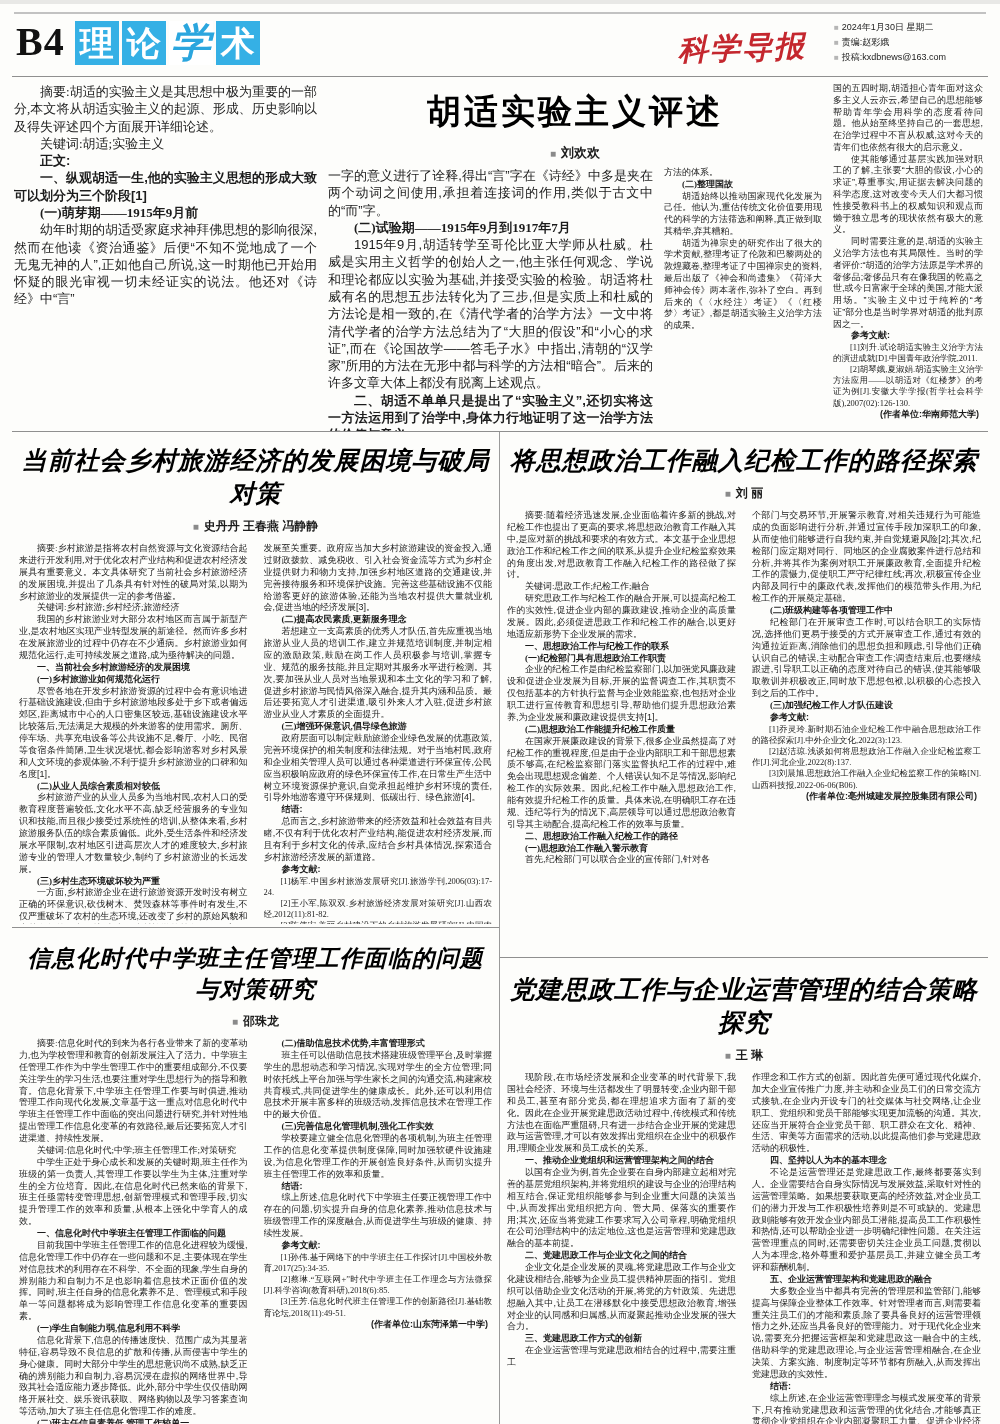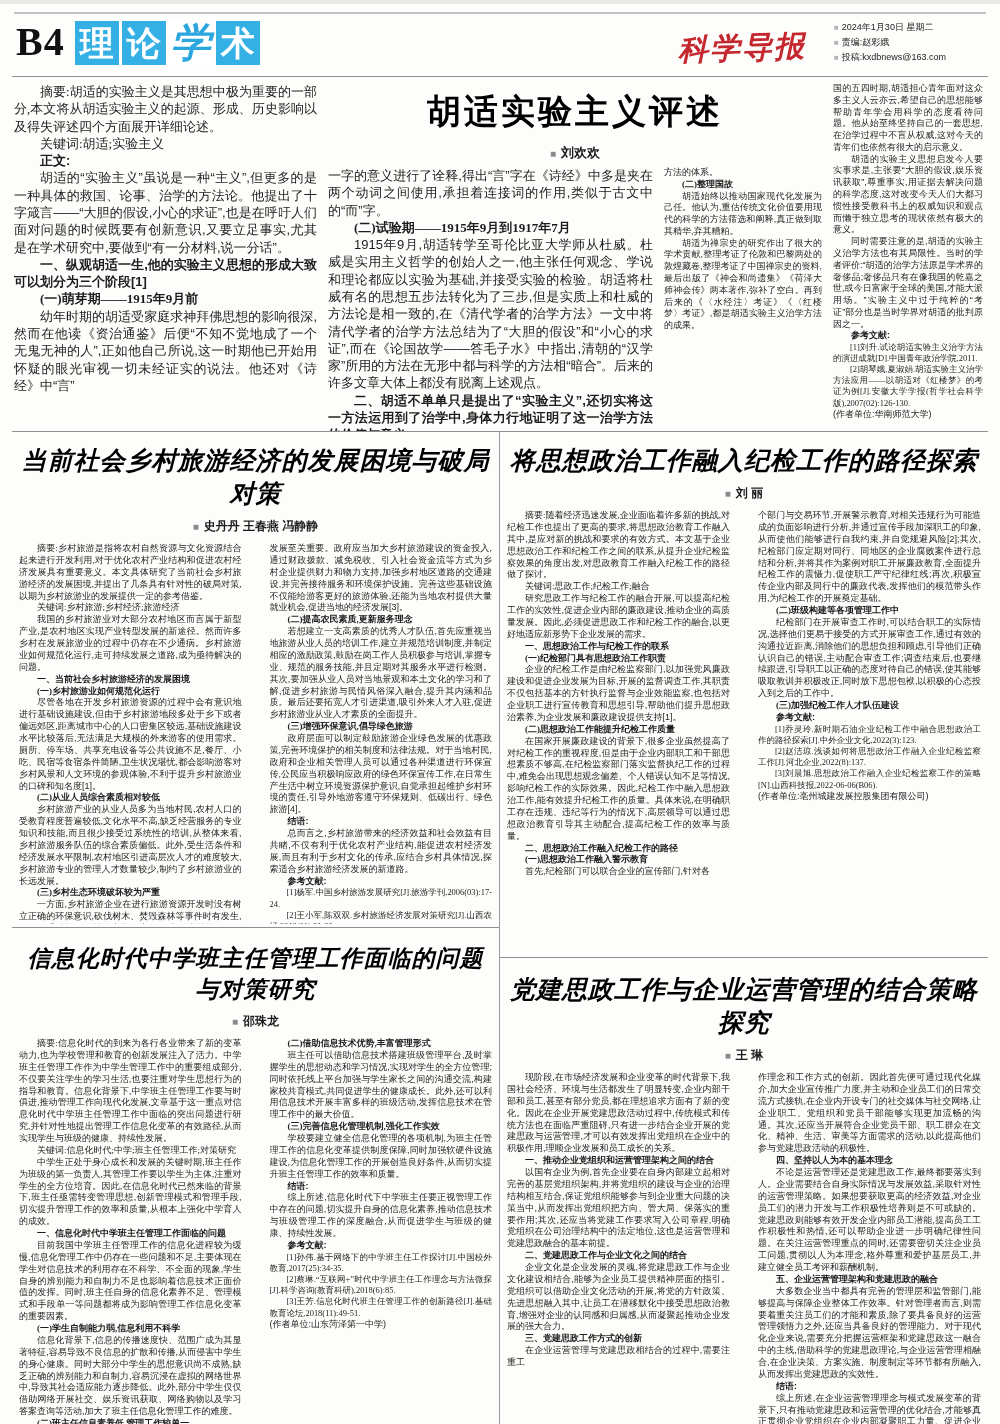--- a/index.html
+++ b/index.html
@@ -41,37 +41,37 @@
   .coltext{overflow:hidden;text-align:justify;height:100%;}
   
   .halves{display:flex;border-top:1px solid #8f8f8f;height:1006px;overflow:hidden;}
   .half{width:50%;box-sizing:border-box;padding:0 7px;}
   .half-l{border-right:1px solid #9a9a9a;}
   .art{overflow:hidden;}
   .a-title{text-align:center;font-weight:bold;color:#000;letter-spacing:1px;font-style:italic;}
   .t25{font-size:25px;margin:12px 0 0 0;}
   .t23{font-size:23px;margin:12px 0 0 0;}
   .art .authorline{text-align:center;margin:8px 0 8px 0;font-size:12px;}
-  .cols{display:flex;gap:28px;}
+  .cols{display:flex;gap:16px;}
   .col{flex:1;overflow:hidden;text-align:justify;font-size:9px;line-height:1.32;}
   .a2 .cols{height:420px;} .a2{height:492px;}
   .a3 .cols{height:448px;} .a3{height:522px;}
   .a4 .cols{height:440px;}
   .a5 .cols{height:408px;}
   .sep{border:0;border-top:1px solid #8f8f8f;margin:3px -7px 3px -7px;}
   
   .b{margin:0;text-indent:2em;}
   .b-pc{text-indent:0;}
   .b-h1{font-weight:bold;}
   .b-h2{font-weight:bold;font-family:"Liberation Serif",serif;}
   .b-abs{font-family:"Liberation Serif",serif;}
   .b-kw{font-family:"Liberation Serif",serif;font-weight:normal;}
   .b-ref{font-family:"Liberation Serif",serif;font-size:0.94em;}
   .b-refh{font-weight:bold;}
-  .b-credit{font-weight:normal;text-indent:0;padding-right:4px;}
+  .b-credit{text-align:right;font-weight:bold;text-indent:0;padding-right:4px;}
 </style>
 </head>
 <body>
 
 <div class="page">
   <div class="topline"></div>
 
   <div class="hdr">
     <div class="pageno">B4</div>
     <div class="secblocks">
@@ -91,40 +91,39 @@
 
   <div class="a1-grid">
     <div class="a1-title-cell">
       <div class="a1-title">胡适实验主义评述</div>
       <div class="authorline"><span class="a-sq">■</span><span>刘欢欢</span></div>
     </div>
     <div class="a1-c1 coltext">
         <p class="b b-abs">摘要:胡适的实验主义是其思想中极为重要的一部分,本文将从胡适实验主义的起源、形成、历史影响以及得失评述四个方面展开详细论述。</p>
         <p class="b b-kw">关键词:胡适;实验主义</p>
         <p class="b b-h1">正文:</p>
-        <p class="b b-p">胡适的“实验主义”虽说是一种“主义”,但更多的是一种具体的救国、论事、治学的方法论。他提出了十字箴言——“大胆的假设,小心的求证”,也是在呼吁人们面对问题的时候既要有创新意识,又要立足事实,尤其是在学术研究中,要做到“有一分材料,说一分话”。</p>
         <p class="b b-h1">一、纵观胡适一生,他的实验主义思想的形成大致可以划分为三个阶段[1]</p>
         <p class="b b-h2">(一)萌芽期——1915年9月前</p>
         <p class="b b-p">幼年时期的胡适受家庭求神拜佛思想的影响很深,然而在他读《资治通鉴》后便“不知不觉地成了一个无鬼无神的人”,正如他自己所说,这一时期他已开始用怀疑的眼光审视一切未经证实的说法。他还对《诗经》中“言”</p>
       </div>
     <div class="a1-c2 coltext">
         <p class="b b-pc">一字的意义进行了诠释,得出“言”字在《诗经》中多是夹在两个动词之间使用,承担着连接词的作用,类似于古文中的“而”字。</p>
         <p class="b b-h2">(二)试验期——1915年9月到1917年7月</p>
         <p class="b b-p">1915年9月,胡适转学至哥伦比亚大学师从杜威。杜威是实用主义哲学的创始人之一,他主张任何观念、学说和理论都应以实验为基础,并接受实验的检验。胡适将杜威有名的思想五步法转化为了三步,但是实质上和杜威的方法论是相一致的,在《清代学者的治学方法》一文中将清代学者的治学方法总结为了“大胆的假设”和“小心的求证”,而在《论国故学——答毛子水》中指出,清朝的“汉学家”所用的方法在无形中都与科学的方法相“暗合”。后来的许多文章大体上都没有脱离上述观点。</p>
         <p class="b b-h1">二、胡适不单单只是提出了“实验主义”,还切实将这一方法运用到了治学中,身体力行地证明了这一治学方法的价值与意义</p>
       </div>
     <div class="a1-c3 coltext">
         <p class="b b-pc">方法的体系。</p>
         <p class="b b-h2">(二)整理国故</p>
         <p class="b b-p">胡适始终以推动国家现代化发展为己任。他认为,重估传统文化价值要用现代的科学的方法筛选和阐释,真正做到取其精华,弃其糟粕。</p>
         <p class="b b-p">胡适为禅宗史的研究作出了很大的学术贡献,整理考证了伦敦和巴黎两处的敦煌藏卷,整理考证了中国禅宗史的资料,最后出版了《神会和尚遗集》《荷泽大师神会传》两本著作,弥补了空白。再到后来的《〈水经注〉考证》《〈红楼梦〉考证》,都是胡适实验主义治学方法的成果。</p>
       </div>
     <div class="a1-c4 coltext">
         <p class="b b-pc">国的五四时期,胡适担心青年面对这众多主义人云亦云,希望自己的思想能够帮助青年学会用科学的态度看待问题。他从始至终坚持自己的一套思想,在治学过程中不盲从权威,这对今天的青年们也依然有很大的启示意义。</p>
-        <p class="b b-p">胡适的实验主义思想启发今人要实事求是,主张要“大胆的假设,娱乐资讯获取”,尊重事实,用证据去解决问题的科学态度,这对改变今天人们大都习惯性接受教科书上的权威知识和观点而懒于独立思考的现状依然有极大的意义。</p>
+        <p class="b b-p">使其能够通过基层实践加强对职工的了解,主张要“大胆的假设,小心的求证”,尊重事实,用证据去解决问题的科学态度,这对改变今天人们大都习惯性接受教科书上的权威知识和观点而懒于独立思考的现状依然有极大的意义。</p>
         <p class="b b-p">同时需要注意的是,胡适的实验主义治学方法也有其局限性。当时的学者评价:“胡适的治学方法原是学术界的奢侈品;奢侈品只有在像我国的乾嘉之世,或今日富家于全球的美国,才能大派用场。”实验主义中过于纯粹的“考证”部分也是当时学界对胡适的批判原因之一。</p>
         <p class="b b-refh">参考文献:</p>
         <p class="b b-ref">[1]刘升.试论胡适实验主义治学方法的演进成就[D].中国青年政治学院,2011.</p>
         <p class="b b-ref">[2]胡琴娥,夏淑娟.胡适实验主义治学方法应用——以胡适对《红楼梦》的考证为例[J].安徽大学学报(哲学社会科学版),2007(02):126-130.</p>
         <p class="b b-credit">(作者单位:华南师范大学)</p>
       </div>
   </div>
 
   <div class="halves">
     <div class="half half-l">
@@ -158,21 +157,21 @@
               <p class="b b-ref">[3]陈伟宏.美丽乡村建设下的乡村旅游发展研究[J].中国农业资源与区划,2018(30):52-54.</p>
             </div>
         </div>
       </div>
       <hr class="sep">
       <div class="art a4">
         <div class="a-title t23">信息化时代中学班主任管理工作面临的问题与对策研究</div>
         <div class="authorline"><span class="a-sq">■</span><span>邵珠龙</span></div>
         <div class="cols">
           <div class="col">
-              <p class="b b-abs">摘要:信息化时代的到来为各行各业带来了新的变革动力,也为学校管理和教育的创新发展注入了活力。中学班主任管理工作作为中学生管理工作中的重要组成部分,不仅要关注学生的学习生活,也要注重对学生思想行为的指导和教育。信息化背景下,中学班主任管理工作要与时俱进,推动管理工作向现代化发展,文章基于这一重点对信息化时代中学班主任管理工作中面临的突出问题进行研究,并针对性地提出管理工作信息化变革的有效路径,从而实现学生与班级的健康、持续性发展。</p>
+              <p class="b b-abs">摘要:信息化时代的到来为各行各业带来了新的变革动力,也为学校管理和教育的创新发展注入了活力。中学班主任管理工作作为中学生管理工作中的重要组成部分,不仅要关注学生的学习生活,也要注重对学生思想行为的指导和教育。信息化背景下,中学班主任管理工作要与时俱进,推动管理工作向现代化发展,文章基于这一重点对信息化时代中学班主任管理工作中面临的突出问题进行研究,并针对性地提出管理工作信息化变革的有效路径,最后还要拓宽人才引进渠道、持续性发展。</p>
               <p class="b b-kw">关键词:信息化时代;中学;班主任管理工作;对策研究</p>
               <p class="b b-p">中学生正处于身心成长和发展的关键时期,班主任作为班级的第一负责人,其管理工作要以学生为主体,注重对学生的全方位培育。因此,在信息化时代已然来临的背景下,班主任亟需转变管理思想,创新管理模式和管理手段,切实提升管理工作的效率和质量,从根本上强化中学育人的成效。</p>
               <p class="b b-h1">一、信息化时代中学班主任管理工作面临的问题</p>
               <p class="b b-p">目前我国中学班主任管理工作的信息化进程较为缓慢,信息化管理工作中仍存在一些问题和不足,主要体现在学生对信息技术的利用存在不科学、不全面的现象,学生自身的辨别能力和自制力不足也影响着信息技术正面价值的发挥。同时,班主任自身的信息化素养不足、管理模式和手段单一等问题都将成为影响管理工作信息化变革的重要因素。</p>
               <p class="b b-h2">(一)学生自制能力弱,信息利用不科学</p>
               <p class="b b-p">信息化背景下,信息的传播速度快、范围广成为其显著特征,容易导致不良信息的扩散和传播,从而侵害中学生的身心健康。同时大部分中学生的思想意识尚不成熟,缺乏正确的辨别能力和自制力,容易沉浸在虚拟的网络世界中,导致其社会适应能力逐步降低。此外,部分中学生仅仅借助网络开展社交、娱乐资讯获取、网络购物以及学习答案查询等活动,加大了班主任信息化管理工作的难度。</p>
               <p class="b b-h2">(二)班主任信息素养低,管理工作较单一</p>
               <p class="b b-p">部分班主任自身的信息化素养较低。一方面体现在班主任的信息化管理理念落后,仅仅将信息化管理应用到学生的成绩管理中,缺乏对学生思想和行为的管理,制约了信息化技术在管理工作中的全面应用[1]。另一方面班主任自身的信息技术能力不足,导致信息技术在管理工作中的应用形式、应用渠道呈现单一化现象。</p>
             </div>
           <div class="col">

